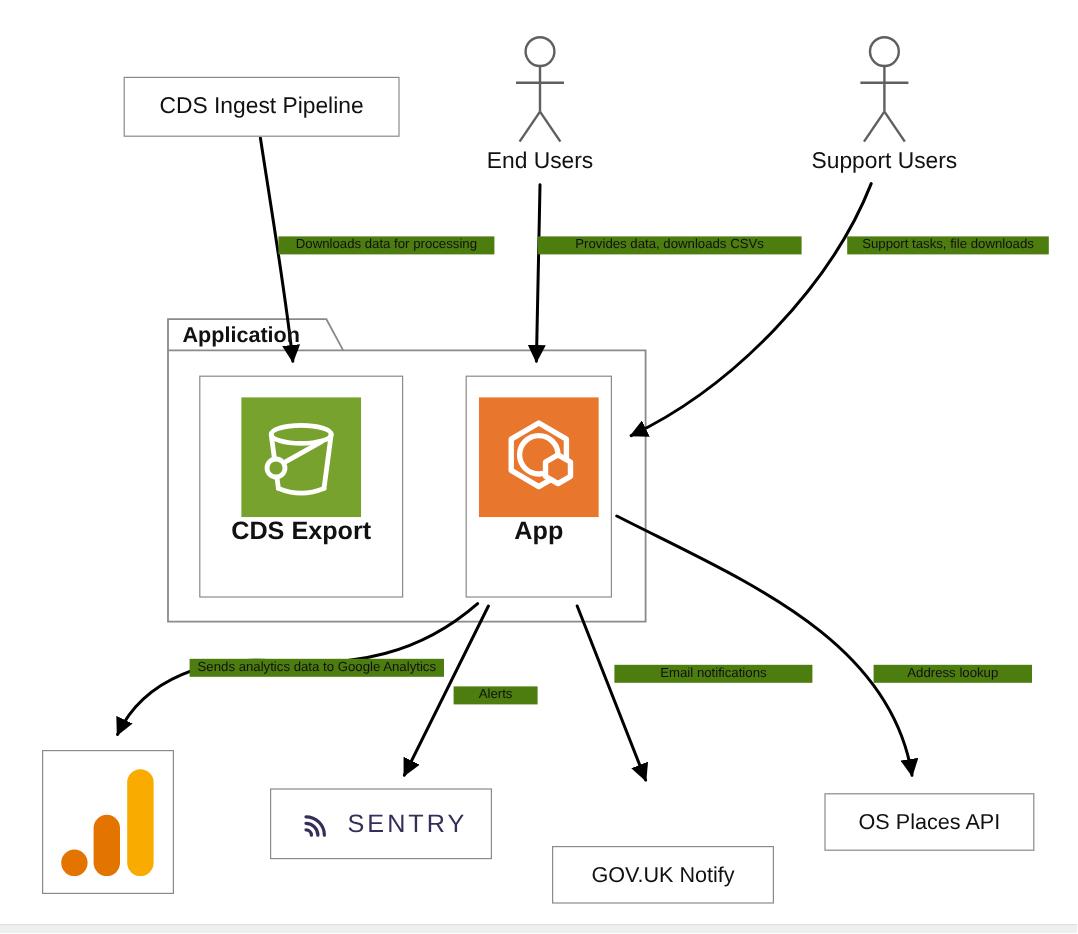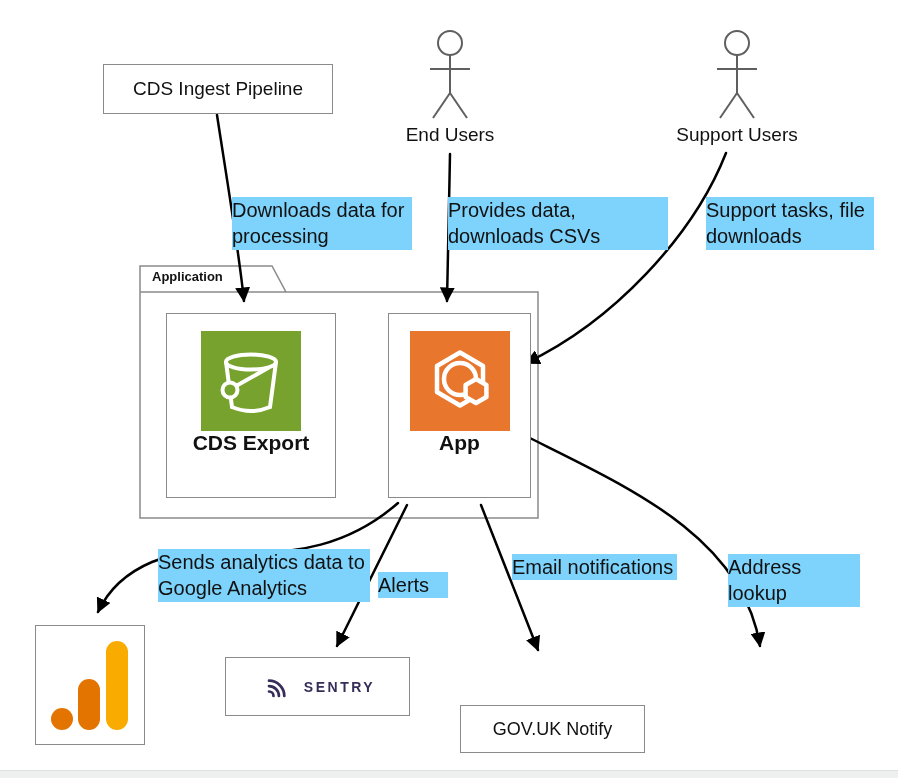--- a/index.html
+++ b/index.html
@@ -11,28 +11,28 @@
               display:flex; align-items:center; justify-content:center;
               font-size:19px; color:#111; text-align:center; }
   .service-box { position:absolute; background:#fff; border:1px solid #8a8a8a; z-index:2;
                  display:flex; flex-direction:column; align-items:center; }
   .service-icon { margin-top:17px; width:100px; height:100px; display:block; }
   .service-label { font-weight:bold; font-size:21px; }
 
   .actor-label { position:absolute; z-index:2; font-size:19px; text-align:center; }
 
   .folder-tab-label { position:absolute; left:152px; top:269px; z-index:2;
-                      font-weight:bold; font-size:13px; }
+                      font-weight:bold; font-size:18px; }
 
-  .edge-label { position:absolute; z-index:3; font-size:20px; line-height:1.32;
-                text-align:left; background:#7dd3fc; }
+  .edge-label { position:absolute; z-index:3; font-size:11px; line-height:1.32;
+                text-align:center; background:#4d7c0f; }
 
   .logo-box { position:absolute; background:#fff; border:1px solid #8a8a8a; z-index:2;
               display:flex; align-items:center; justify-content:center; }
-  .sentry-word { font-size:14px; font-weight:bold; letter-spacing:2.5px; color:#362D59; margin-left:8px; }
+  .sentry-word { font-size:21px; font-weight:normal; letter-spacing:2.5px; color:#362D59; margin-left:8px; }
   .plain-label { font-size:18px; }
 
   .bottom-strip { position:absolute; left:0; bottom:0; width:898px; height:8px;
                   background:#eef0f0; border-top:1px solid #dde1e1; z-index:4; }
 </style>
 </head>
 <body>
 
 <div class="canvas">
 
@@ -89,21 +89,21 @@
         <line x1="25" y1="31" x2="31" y2="76"></line>
         <line x1="75" y1="31" x2="69" y2="76"></line>
         <path d="M31 76 Q50 84 69 76"></path>
         <line x1="35" y1="55" x2="67" y2="37"></line>
         <circle cx="29" cy="59" r="7.5" fill="#77A22D"></circle>
       </g>
     </svg>
     <div class="service-label">CDS Export</div>
   </div>
 
-  <div class="service-box" style="left:388px; top:313px; width:143px; height:185px;">
+  <div class="service-box" style="left:388px; top:313px; width:122px; height:185px;">
     <svg class="service-icon" viewBox="0 0 100 100">
       <rect x="0" y="0" width="100" height="100" fill="#E8762D"></rect>
       <g stroke="#ffffff" stroke-width="4.5" fill="none" stroke-linejoin="round">
         <path d="M50 21.5 L73 35 L73 61 L50 74.5 L27 61 L27 35 Z"></path>
         <circle cx="50" cy="48" r="16"></circle>
         <path d="M66 48 L76.4 54 L76.4 66 L66 72 L55.6 66 L55.6 54 Z" fill="#E8762D"></path>
       </g>
     </svg>
     <div class="service-label">App</div>
   </div>
@@ -124,20 +124,23 @@
         <path d="M10 10 A17 17 0 0 1 27 27"></path>
       </g>
     </svg>
     <span class="sentry-word">SENTRY</span>
   </div>
 
   <div class="logo-box" style="left:460px; top:661px; width:185px; height:48px;margin-top:44px;">
     <span class="plain-label">GOV.UK Notify</span>
   </div>
 
+  <div class="logo-box" style="left:687px; top:661px; width:175px; height:48px;">
+    <span class="plain-label">OS Places API</span>
+  </div>
 
   <div class="edge-label" style="left:232px; top:197px; width:180px;">Downloads data for processing</div>
   <div class="edge-label" style="left:448px; top:197px; width:220px;">Provides data, downloads CSVs</div>
   <div class="edge-label" style="left:158px; top:549px; width:212px;">Sends analytics data to Google Analytics</div>
   <div class="edge-label" style="left:706px; top:197px; width:168px;">Support tasks, file downloads</div>
   <div class="edge-label" style="left:378px; top:556px; width:70px;margin-top:16px;">Alerts</div>
   <div class="edge-label" style="left:512px; top:554px; width:165px;">Email notifications</div>
   <div class="edge-label" style="left:728px; top:554px; width:132px;">Address lookup</div>
 
   <div class="bottom-strip"></div>

